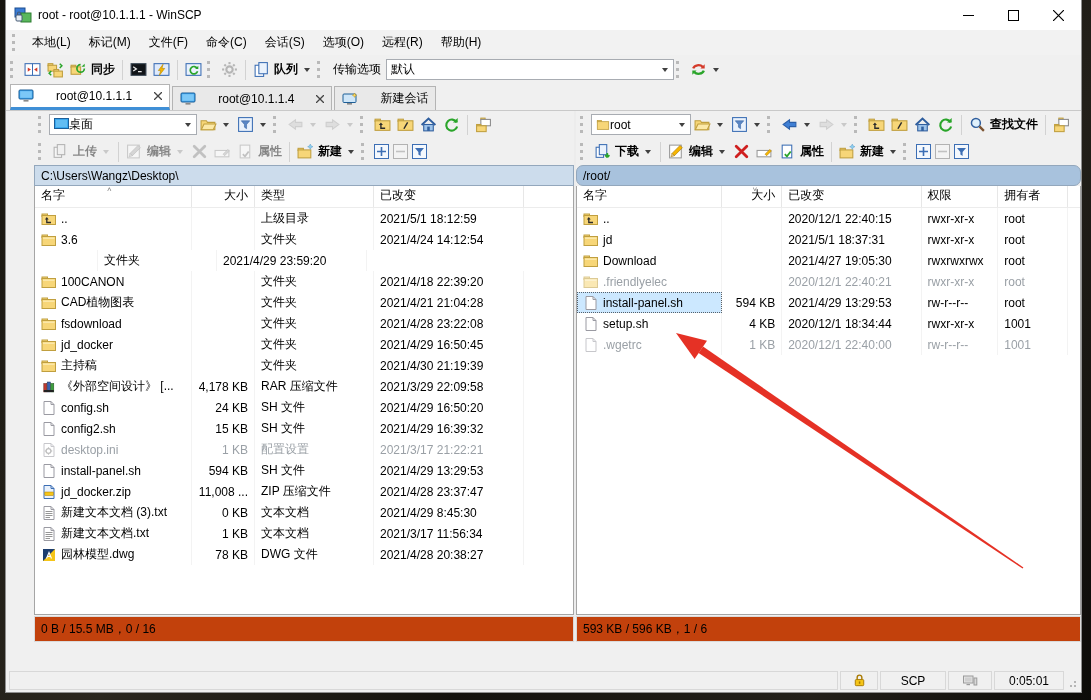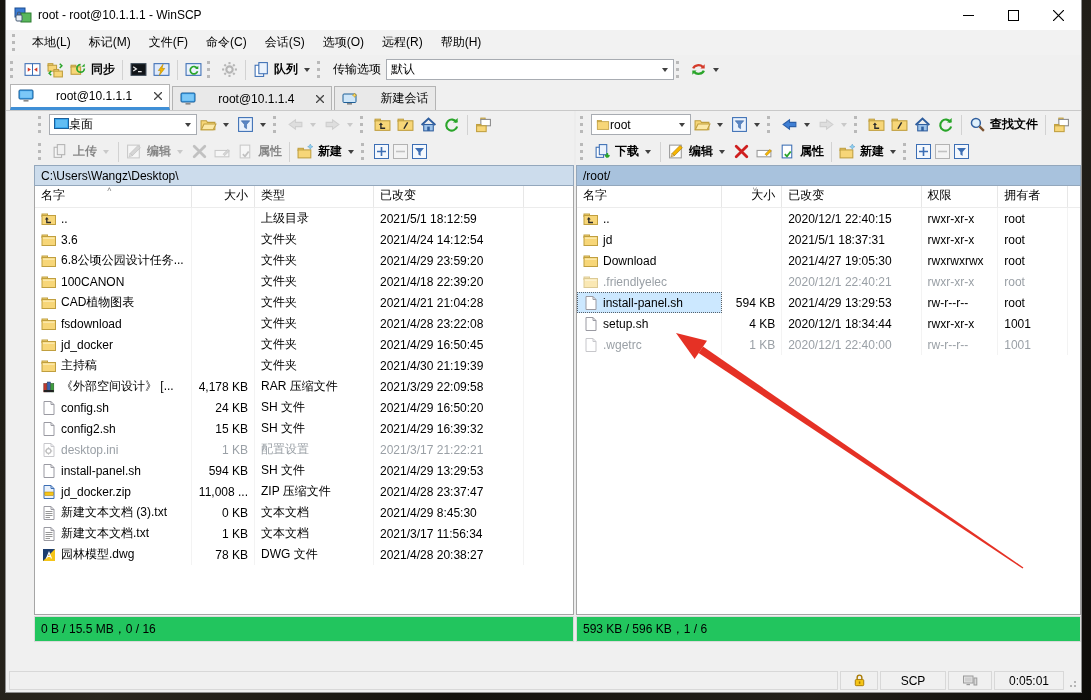--- a/index.html
+++ b/index.html
@@ -40,42 +40,42 @@
   .tab { height:24px; display:flex; align-items:center; gap:22px; padding:0 7px; border:1px solid #b4b4b4; border-bottom:none; background:#e9e9e9; margin-right:2px; white-space:nowrap; }
   .tab.active { background:#fff; height:26px; border-bottom:3px solid #3f8fd6; }
   
   .panels { flex:1; display:flex; min-height:0; background:#f0f0f0; }
   .panel { display:flex; flex-direction:column; min-width:0; }
   .panel.lp { width:540px; flex:none;margin-left:28px; }
   .panel.rp { flex:1; border-left:2px solid #ececec; }
   .ptoolbar { height:27px; display:flex; align-items:center; flex:none; padding:0 2px; }
   .pathbar { height:21px; display:flex; align-items:center; padding:0 6px; flex:none; border:1px solid #93a7bc; white-space:nowrap; overflow:hidden; }
   .lp .pathbar { background:#ccdcec; }
-  .rp .pathbar { background:#a8c2dd; }
+  .rp .pathbar { background:#a8c2dd;border-radius:7px; }
   
   .flist { flex:1; background:#fff; border:1px solid #a5a5a5; border-top:none; overflow:hidden; display:flex; flex-direction:column; min-height:0; }
   .fhead { display:flex; height:22px; flex:none; border-bottom:1px solid #ececec; position:relative; }
   .hcell { display:flex; align-items:flex-end; padding:1px 6px 3px; border-right:1px solid #e7e7e7; overflow:hidden; white-space:nowrap; position:relative; }
   .hcell.num { justify-content:flex-end; }
   .sortmark { position:absolute; top:0; font-size:8px; color:#7b7b7b; line-height:7px; }
   .frows { flex:1; overflow:hidden; }
   .frow { display:flex; height:21px; align-items:stretch; }
   .cell { display:flex; align-items:center; padding:0 6px; border-right:1px solid #f3f3f3; overflow:hidden; white-space:nowrap; }
   .cell.num { justify-content:flex-end; }
   .frow.grayed .cell { color:#9aa0a6; }
   .frow.grayed .fico { opacity:.55; }
   .frow.selected .cell.c-name { background:#cce8ff; outline:1px dotted #56616b; outline-offset:-1px; }
   .fico { width:16px; height:16px; flex:none; margin-right:4px; display:inline-flex; }
   .fico svg { width:16px; height:16px; }
   
   .lp .c-name{width:157px;} .lp .c-size{width:63px;} .lp .c-type{width:119px;} .lp .c-changed{width:150px;}
   .rp .c-name{width:146px;} .rp .c-size{width:60px;} .rp .c-changed{width:140px;} .rp .c-perm{width:77px;} .rp .c-owner{width:70px;}
   .c-fill { flex:1; border-right:none; }
   
-  .pstatus { height:20px; flex:none; background:#22c55e; border:1px solid #dadada; margin-top:1px; display:flex; align-items:center; padding:12px 6px; white-space:nowrap; }
+  .pstatus { height:20px; flex:none; background:#c2410c; border:1px solid #dadada; margin-top:1px; display:flex; align-items:center; padding:12px 6px; white-space:nowrap; }
   .statusbar { height:22px; flex:none; background:#f0f0f0; display:flex; align-items:stretch; padding:1px 2px 2px;margin-top:28px; }
   .seg { border:1px solid #d8d8d8; margin:0 1px; display:flex; align-items:center; justify-content:center; padding:0 8px; white-space:nowrap; }
   .seg.wide { flex:1; }
   .gripcorner { width:14px; display:flex; align-items:flex-end; justify-content:flex-end; padding:2px; }
   .pmbox { width:15px; height:15px; border:1px solid #3c6eb4; background:#f4f8fd; display:flex; align-items:center; justify-content:center; margin:0 2px; flex:none; }
   .ico { display:inline-flex; flex:none; }
   .annotation-layer { position:absolute; inset:0; pointer-events:none; z-index:50; }
 </style>
 </head>
 <body>
@@ -506,30 +506,20 @@
                   </svg>
                 </span>
                 <span>3.6</span>
               </span>
               <span class="cell c-size num"></span>
               <span class="cell c-type">文件夹</span>
               <span class="cell c-changed">2021/4/24 14:12:54</span>
               <span class="cell c-fill"></span>
             </div>
             <div class="frow">
-              <span class="cell c-name">
-                <span class="fico">
-                  <svg viewBox="0 0 16 16">
-                    <rect x="1" y="3" width="5.5" height="2.5" fill="#f7d678" stroke="#c09f3f"></rect>
-                    <rect x="1" y="4.5" width="13.5" height="9" fill="#f7d678" stroke="#c09f3f"></rect>
-                    <rect x="2" y="5.5" width="11.5" height="1.5" fill="#fbe7a8"></rect>
-                  </svg>
-                </span>
-                <span>6.8公顷公园设计任务...</span>
-              </span>
               <span class="cell c-size num"></span>
               <span class="cell c-type">文件夹</span>
               <span class="cell c-changed">2021/4/29 23:59:20</span>
               <span class="cell c-fill"></span>
             </div>
             <div class="frow">
               <span class="cell c-name">
                 <span class="fico">
                   <svg viewBox="0 0 16 16">
                     <rect x="1" y="3" width="5.5" height="2.5" fill="#f7d678" stroke="#c09f3f"></rect>

